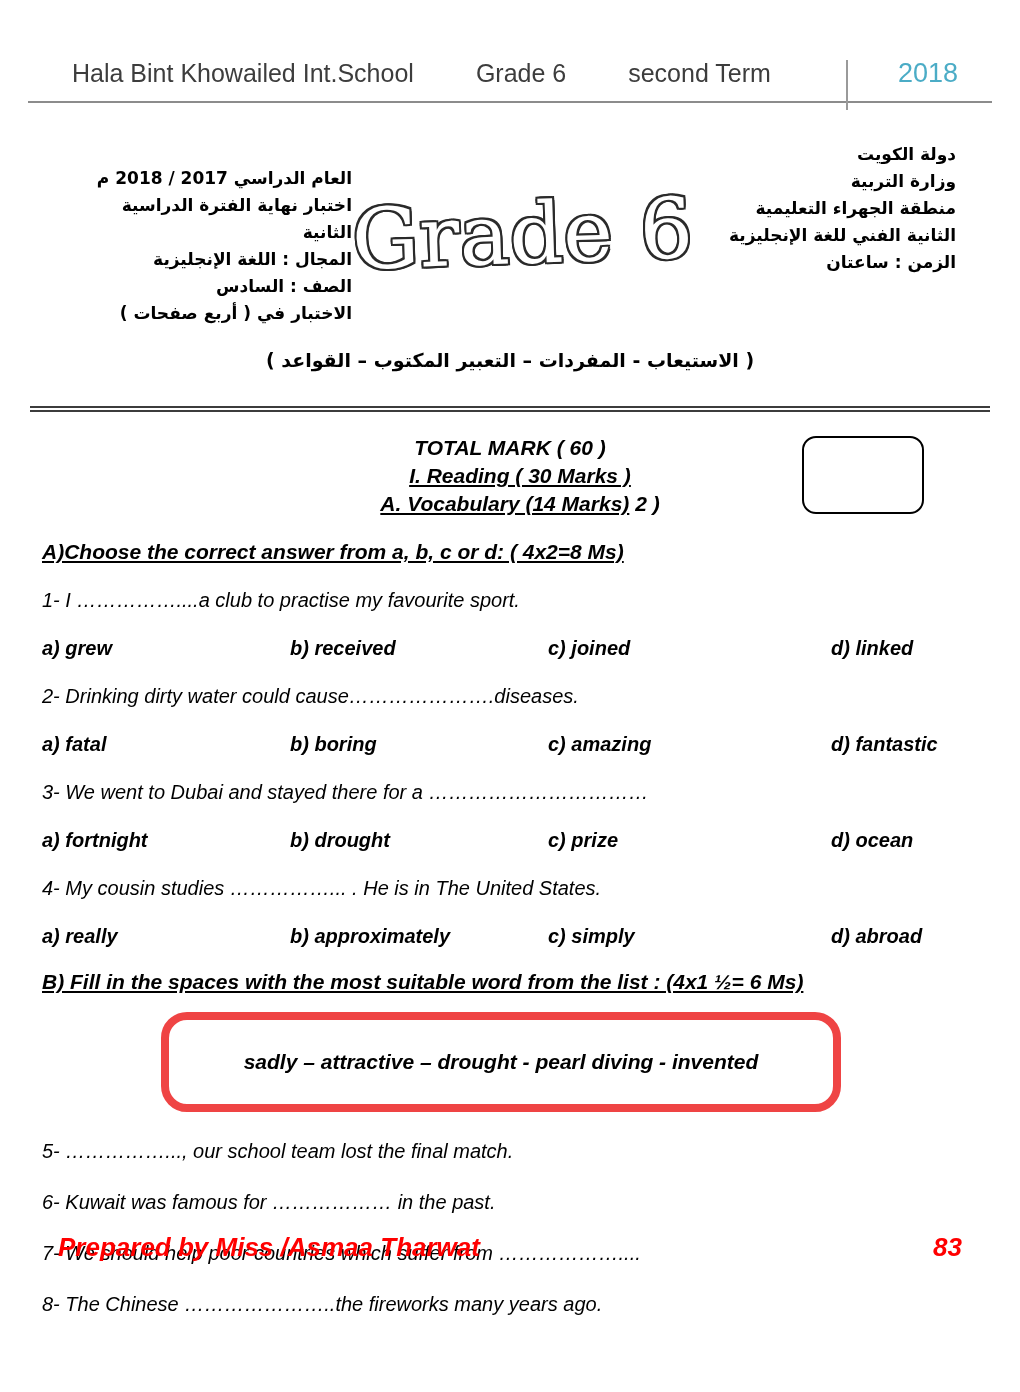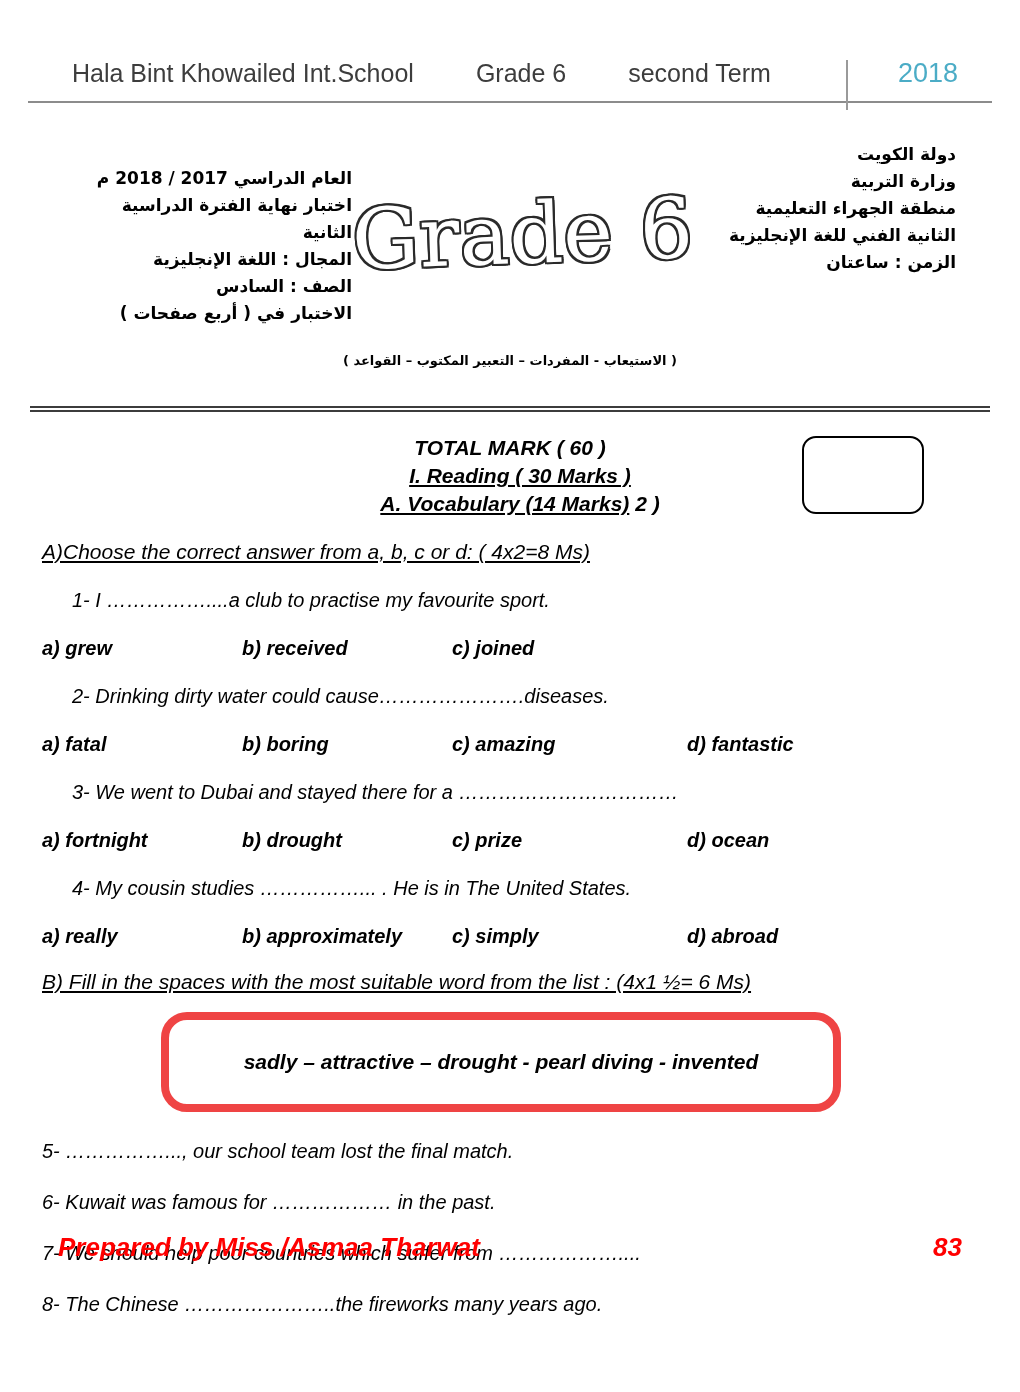--- a/index.html
+++ b/index.html
@@ -23,34 +23,34 @@
   .arabic { font-family:"DejaVu Sans", sans-serif; direction:rtl; text-align:right; font-weight:bold; font-size:17px; line-height:27px; }
   .info-left { width:280px;margin-top:24px; }
   .info-right { width:265px; }
   .wm-wrap { flex:1; display:flex; align-items:center; justify-content:center; }
   .watermark {
     font-family:"DejaVu Serif", serif; font-size:84px; color:#fff; white-space:nowrap;
     transform:rotate(-2deg);
     text-shadow:-2px -2px 0 #2a2a2a, 2px -2px 0 #2a2a2a, -2px 2px 0 #2a2a2a, 2px 2px 0 #2a2a2a,
                 0 -2px 0 #2a2a2a, 0 2px 0 #2a2a2a, -2px 0 0 #2a2a2a, 2px 0 0 #2a2a2a;
   }
-  .subjects { text-align:center; margin-top:20px; font-size:13px; }
+  .subjects { text-align:center; margin-top:20px; font-size:19px; }
 
   .double-rule { margin:32px 30px 0; height:6px; border-top:2px solid #3c3c3c; border-bottom:2px solid #3c3c3c; }
 
   
   .titles { position:relative; margin-top:22px; text-align:center; font-weight:bold; font-style:italic; font-size:21px; line-height:28px; }
   .titles .u { text-decoration:underline;padding-left:20px; }
   .markbox { position:absolute; right:96px; top:2px; width:122px; height:78px; border:2px solid #000; border-radius:14px; background:#fff; }
 
   
   .content { padding:0 60px 0 42px; font-size:20px; font-style:italic; }
-  .sec-head { margin-top:22px; font-weight:normal; text-decoration:underline; font-size:21px; }
-  .q { margin-top:25px;margin-left:30px; }
-  .opts { margin-top:25px; display:grid; grid-template-columns:200px 210px 235px auto; font-weight:bold; }
+  .sec-head { margin-top:22px; font-weight:bold; text-decoration:underline; font-size:21px; }
+  .q { margin-top:25px; }
+  .opts { margin-top:25px; display:grid; grid-template-columns:200px 210px 235px auto; font-weight:bold;gap:48px; }
   .wordbox { margin:18px auto 0; width:680px; height:100px; border:8px solid #ef4444; border-radius:26px;
              display:flex; align-items:center; justify-content:center; font-weight:bold; font-size:21px; font-style:italic; }
   .qb { margin-top:28px; }
 
   
   .footer { position:absolute; top:1232px; left:58px; right:58px; display:flex; justify-content:space-between;
             color:var(--footer-red); font-weight:bold; font-style:italic; font-size:26px; }
 </style>
 </head>
 <body>
@@ -102,20 +102,21 @@
 
   <div class="content">
 
     <div class="sec-head">A)Choose the correct answer from a, b, c or d: ( 4x2=8 Ms)</div>
 
     <div class="q">1- I ……………....a club to practise my favourite sport.</div>
     <div class="opts">
       <span>a) grew</span>
       <span>b) received</span>
       <span>c) joined</span>
+      <span>d) linked</span>
     </div>
 
     <div class="q">2- Drinking dirty water could cause………………….diseases.</div>
     <div class="opts">
       <span>a) fatal</span>
       <span>b) boring</span>
       <span>c) amazing</span>
       <span>d) fantastic</span>
     </div>
 

